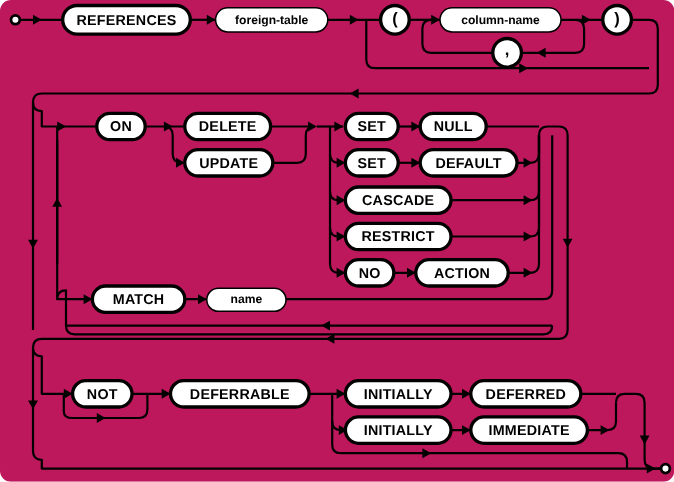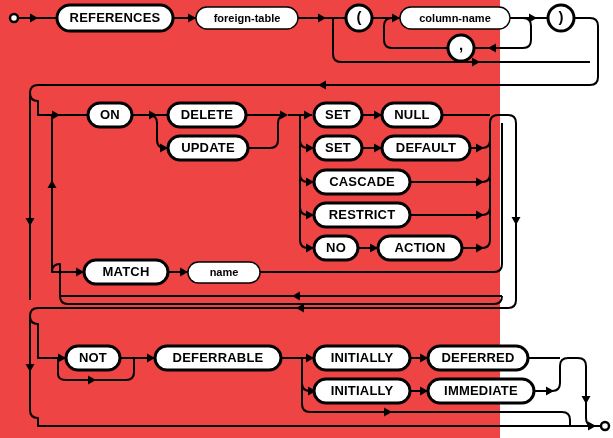--- a/index.html
+++ b/index.html
@@ -2,24 +2,25 @@
 <html><head>
 <meta charset="utf-8">
 <style>
   html, body {
     margin: 0;
     padding: 0;
     background: #ffffff;
   }
   #diagram-root {
     position: relative;
-    width: 500px;
+    width: 613px;
     height: 438px;
-    background: #ef4444;
+    background: #be185d;
     font-family: "Liberation Sans", sans-serif;
+    border-radius: 10px;
   }
   svg { display: block; }
   .rail {
     fill: none;
     stroke: #000000;
     stroke-width: 2;
     stroke-linecap: butt;
     stroke-linejoin: round;
   }
   .arrowhead { fill: #000000; stroke: none; }

